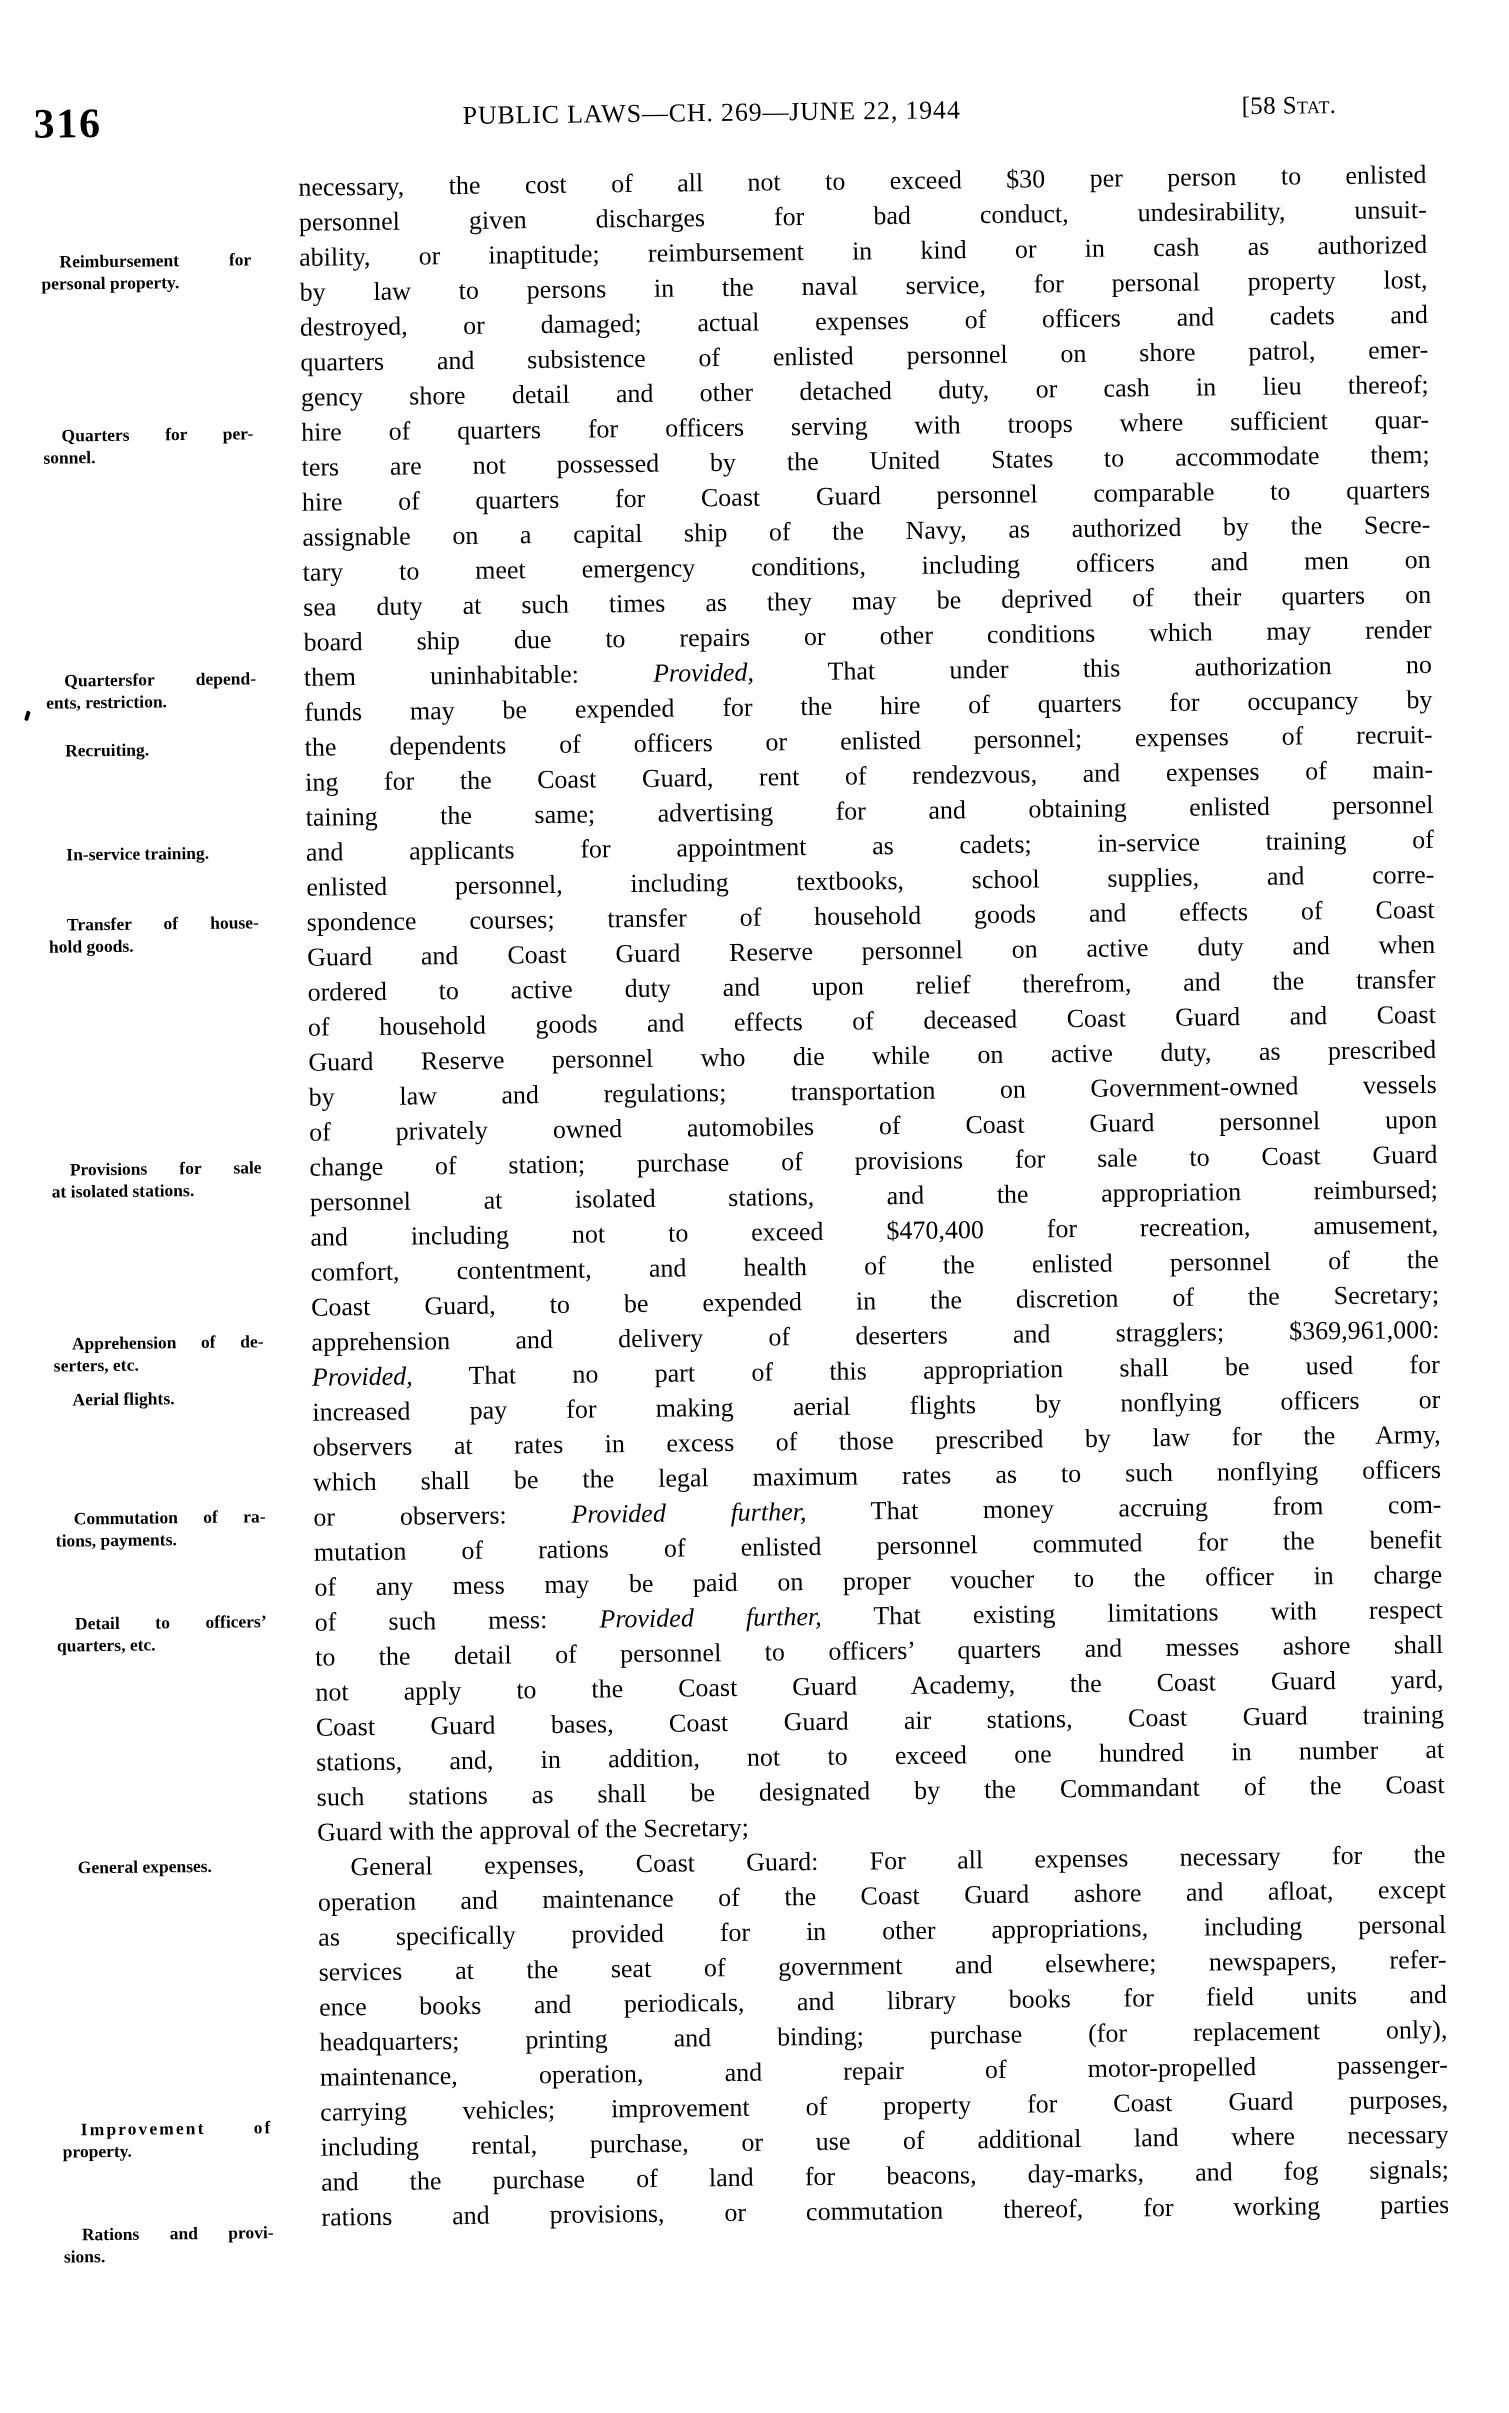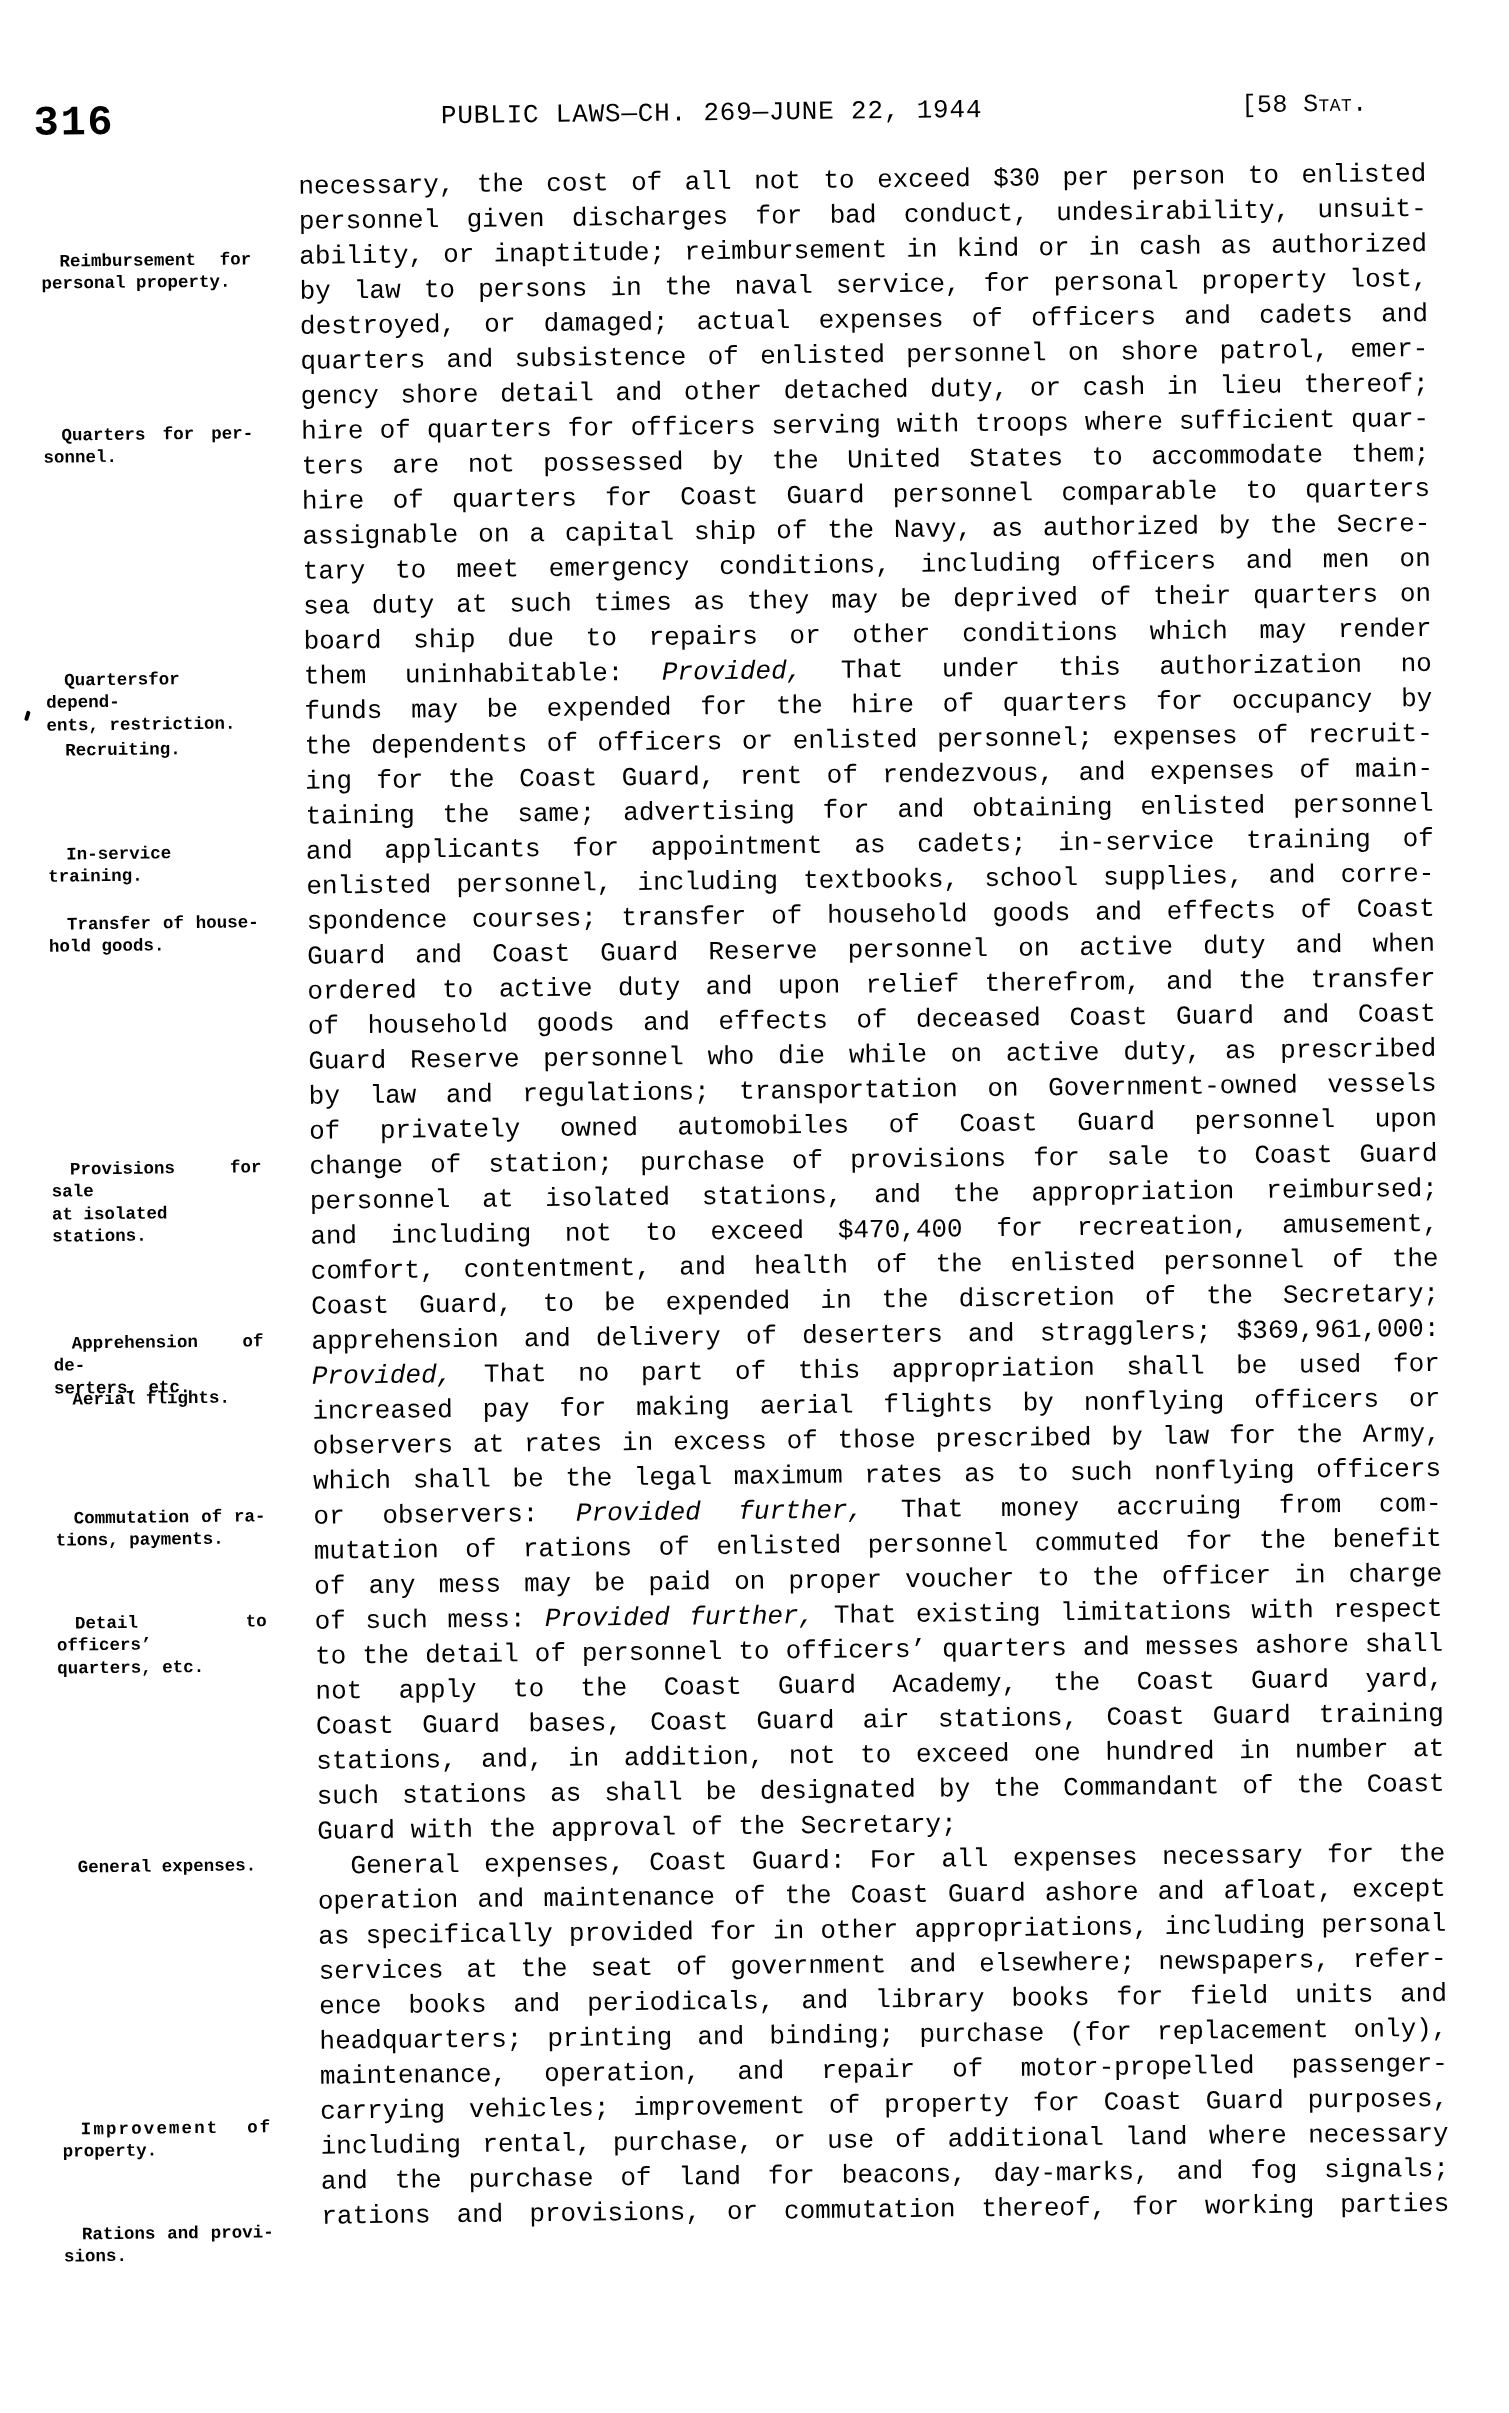--- a/index.html
+++ b/index.html
@@ -2,21 +2,21 @@
 <html style="font-size:13.3px"><head>
 <meta charset="utf-8">
 <style>
   html, body { margin: 0; padding: 0; background: #ffffff; }
   #page {
     position: relative;
     width: 1448px;
     height: 2413px;
     background: #ffffff;
     color: #000000;
-    font-family: Liberation Mono, monospace;
+    font-family: Liberation Serif, serif;
     overflow: hidden;
   }
   #sheet {
     position: absolute;
     inset: 0;
     transform: rotate(-0.65deg);
     transform-origin: 50% 50%;
   }
   
   .page-number {

